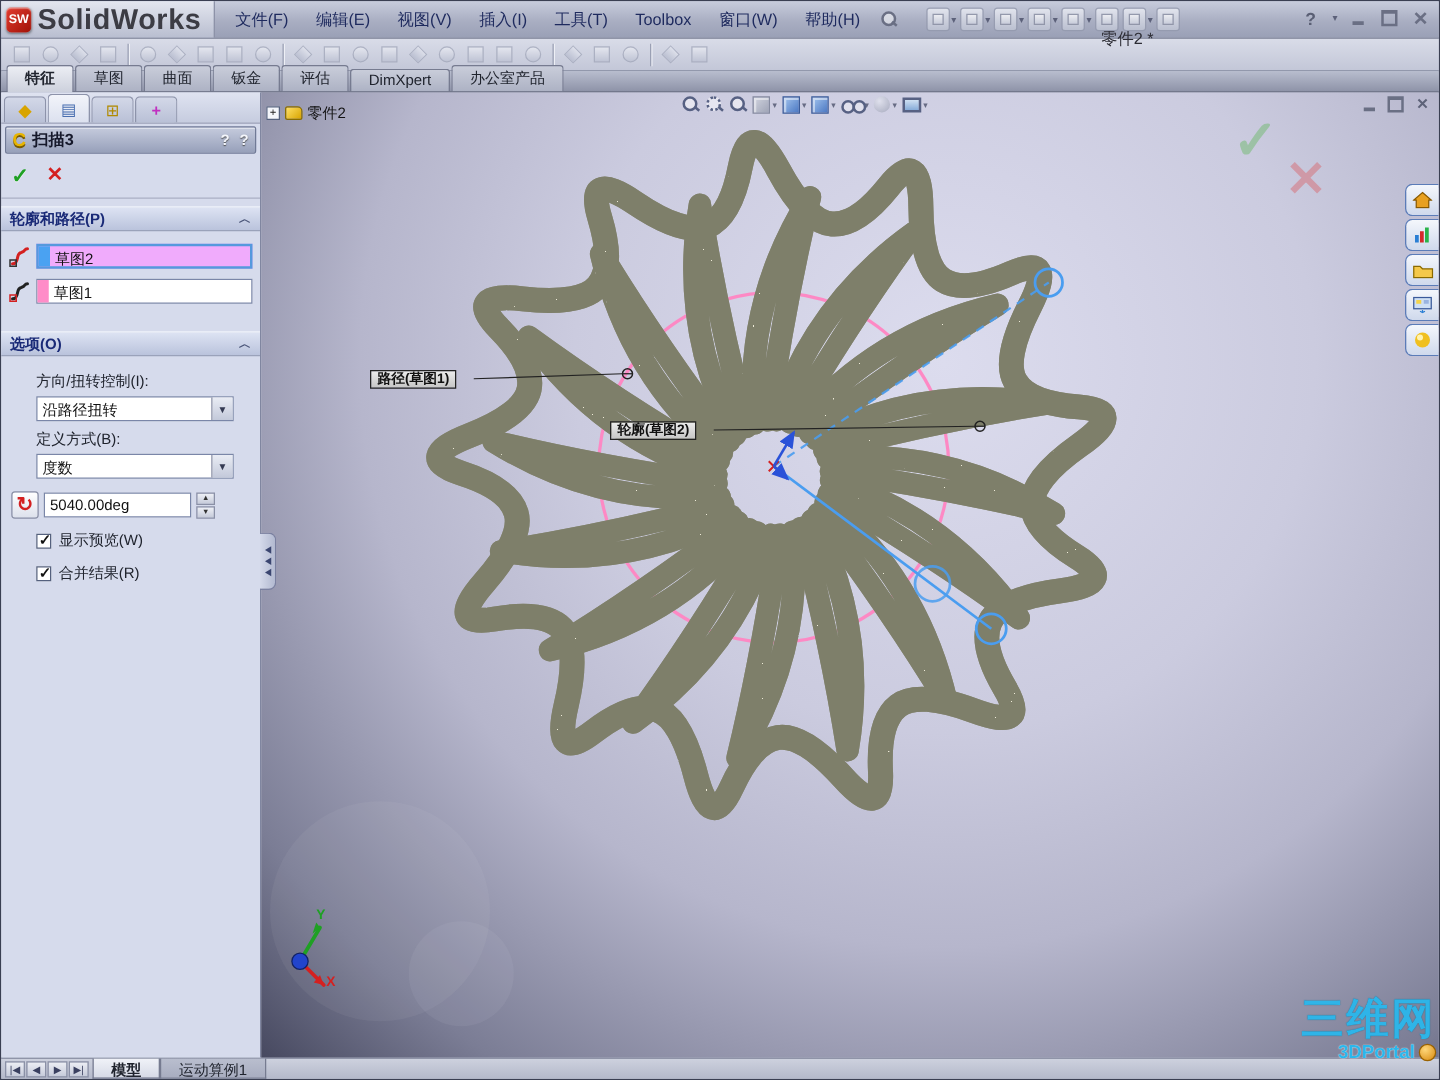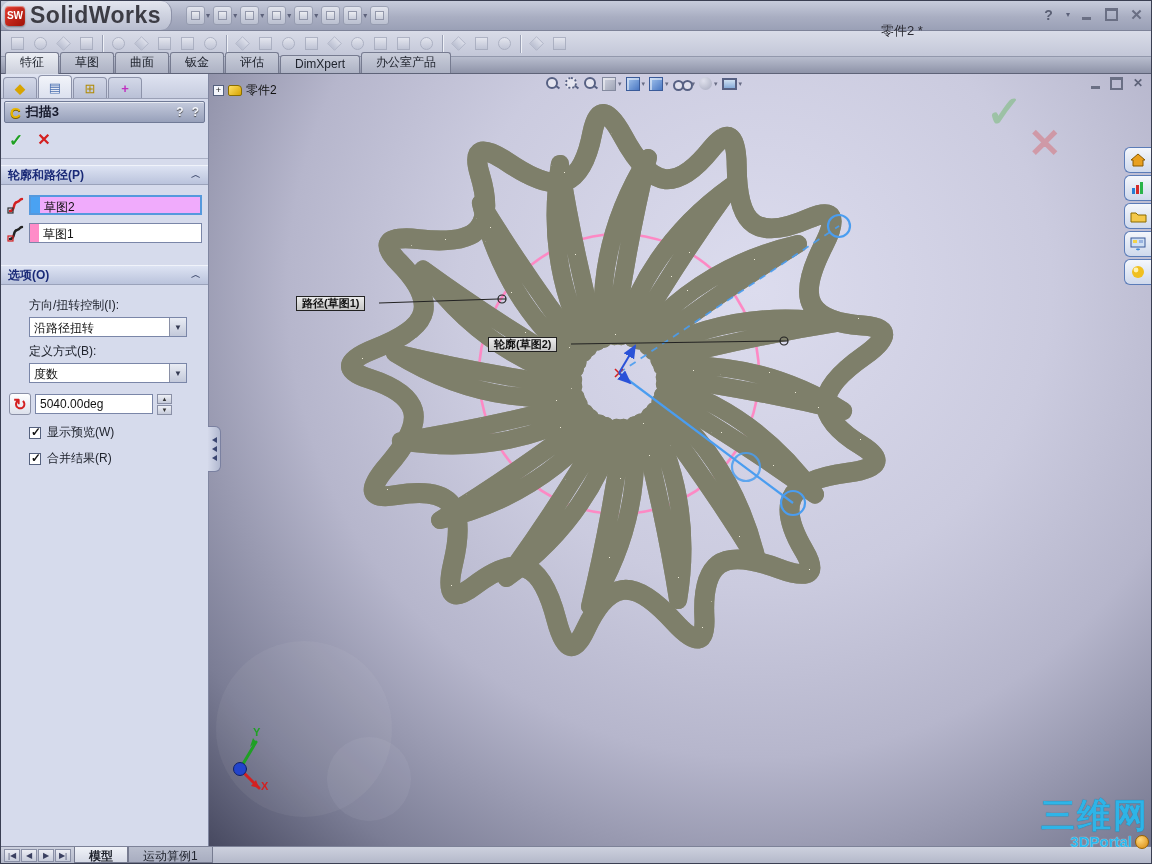--- a/index.html
+++ b/index.html
@@ -2,21 +2,21 @@
 <html><head>
 <meta charset="utf-8">
 <style>
   * { margin:0; padding:0; box-sizing:border-box; }
   html,body { width:1152px; height:864px; overflow:hidden; }
   body { font-family:"Liberation Sans", sans-serif; font-size:12px; -webkit-font-smoothing:antialiased; }
   .app { position:relative; width:1152px; height:864px; display:flex; flex-direction:column; background:#c3c7d6; border:1px solid #3a3f52; }
 
   
   .titlebar { position:relative; height:30px; display:flex; align-items:center; background:linear-gradient(#c7ccdc,#a9aec2 55%,#9aa0b6); border-bottom:1px solid #7d8298; flex:0 0 auto; }
-  .logo { display:flex; align-items:center; gap:5px; padding:0 10px 0 4px; height:100%; background:linear-gradient(#e3e6ef,#b9bed0); border-right:1px solid #8d92a8;border-radius:11px; }
+  .logo { display:flex; align-items:center; gap:5px; padding:0 10px 0 4px; height:100%; background:linear-gradient(#e3e6ef,#b9bed0); border-right:1px solid #8d92a8; }
   .sw-cube { width:20px; height:20px; background:linear-gradient(135deg,#e23a2e,#a01208); border-radius:4px; color:#fff; font-weight:bold; font-size:10px; display:flex; align-items:center; justify-content:center; box-shadow:inset 0 1px 1px rgba(255,255,255,.5), 0 1px 2px rgba(0,0,0,.4); }
   .logo-text { font-size:23px; font-weight:bold; color:#3c3c44; letter-spacing:.5px; }
   .menubar { display:flex; align-items:center; gap:2px; padding:0 6px; }
   .menu-item { padding:3px 10px; color:#1e2a5e; font-size:13px; cursor:default; border-radius:2px; }
   .lens { position:relative; width:13px; height:13px; margin:0 4px; }
   .lens::before { content:""; position:absolute; left:1px; top:0; width:8px; height:8px; border:2px solid #6a6f84; border-radius:50%; background:rgba(255,255,255,.5); }
   .lens::after { content:""; position:absolute; left:9px; top:9px; width:5px; height:2px; background:#6a6f84; transform:rotate(40deg); }
   .quickbar { display:flex; align-items:center; gap:3px; margin-left:14px; }
   .qicon { display:flex; align-items:center; }
   .qbox { width:19px; height:19px; border-radius:3px; background:linear-gradient(#eef0f6,#c4c9d8); border:1px solid #9298ac; position:relative; opacity:.75; }
@@ -35,21 +35,21 @@
   .ft-icon { width:21px; height:21px; border-radius:3px; position:relative; opacity:.55; }
   .ft-sep { width:1px; height:18px; background:#9aa0b4; margin:0 3px; box-shadow:1px 0 0 #eef0f6; }
   .shape { position:absolute; inset:4px; }
   .shape.sq { background:linear-gradient(#f2f3f8,#b8bdcf); border:1px solid #9096aa; }
   .shape.ci { background:linear-gradient(#f2f3f8,#b8bdcf); border:1px solid #9096aa; border-radius:50%; }
   .shape.di { background:linear-gradient(#e8eaf2,#aeb4c8); border:1px solid #9096aa; transform:rotate(45deg) scale(.8); }
 
   
   .ribbon-tabs { height:17px; display:flex; align-items:flex-end; background:linear-gradient(#b8bdce,#8e93a8); padding-left:4px; gap:1px; border-bottom:1px solid #5e6378; flex:0 0 auto; }
   .rtab { padding:1px 14px 2px; font-size:12px; color:#20242e; background:linear-gradient(#c9cdda,#adb2c4); border:1px solid #767b90; border-bottom:none; border-radius:3px 3px 0 0; }
-  .rtab.active { background:linear-gradient(#eceef4,#ccd0dc); font-weight:normal; position:relative; top:1px; padding-bottom:3px; }
+  .rtab.active { background:linear-gradient(#eceef4,#ccd0dc); font-weight:bold; position:relative; top:1px; padding-bottom:3px; }
 
   
   .main { flex:1 1 auto; display:flex; min-height:0; position:relative; }
 
   
   .panel { width:208px; flex:0 0 auto; background:#d6dbec; border-right:1px solid #8086a0; display:flex; flex-direction:column; position:relative; }
   .pm-tabs { height:25px; display:flex; align-items:flex-end; gap:1px; padding:2px 2px 0; background:linear-gradient(#dfe3f1,#c6ccdf); border-bottom:1px solid #9aa0b6; }
   .pm-tab { width:34px; height:21px; display:flex; align-items:center; justify-content:center; background:linear-gradient(#d3d8e8,#b9c0d6); border:1px solid #8d93aa; border-bottom:none; border-radius:4px 4px 0 0; font-size:13px; }
   .pm-tab.active { background:linear-gradient(#f2f4fa,#dce1ef); height:23px; }
   .pm-title { height:22px; margin:2px 3px; display:flex; align-items:center; background:linear-gradient(#c5cbdd,#97a0ba); border:1px solid #707a96; border-radius:2px; padding:0 5px; box-shadow:inset 0 1px 0 rgba(255,255,255,.6); }
@@ -139,20 +139,31 @@
 </style>
 </head>
 <body>
 
 <div class="app">
 
   <div class="titlebar">
     <div class="logo">
       <span class="sw-cube">SW</span>
       <span class="logo-text">SolidWorks</span>
+    </div>
+    <div class="menubar">
+      <span class="menu-item">文件(F)</span>
+      <span class="menu-item">编辑(E)</span>
+      <span class="menu-item">视图(V)</span>
+      <span class="menu-item">插入(I)</span>
+      <span class="menu-item">工具(T)</span>
+      <span class="menu-item">Toolbox</span>
+      <span class="menu-item">窗口(W)</span>
+      <span class="menu-item">帮助(H)</span>
+      <span class="lens"></span>
     </div>
     <div class="quickbar">
       <span class="qicon">
           <span class="qbox">
             <i></i>
           </span>
           <span class="caret">▾</span>
         </span>
       <span class="qicon">
           <span class="qbox">

